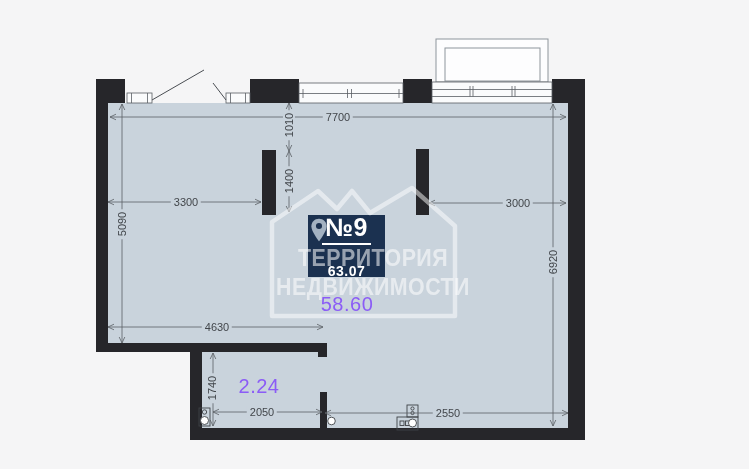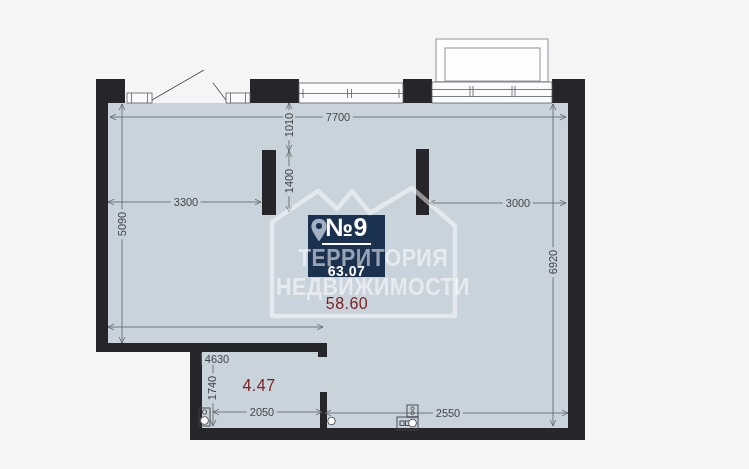--- a/index.html
+++ b/index.html
@@ -1,21 +1,21 @@
 <!DOCTYPE html>
 <html><head>
 <meta charset="utf-8">
 <style>
   html,body{margin:0;padding:0;background:#f5f5f6;font-family:"Liberation Sans",sans-serif;}
   #stage{position:relative;width:749px;height:469px;background:#f5f5f6;overflow:hidden;}
   #plan-svg{position:absolute;left:0;top:0;z-index:1;}
   .dim{position:absolute;z-index:2;font-size:11px;color:#42464b;background:#c9d3dc;
        padding:0 3px;white-space:nowrap;transform:translate(-50%,-50%);line-height:1.1;}
   .dim.rot{transform:translate(-50%,-50%) rotate(-90deg);}
-  .area-label{position:absolute;z-index:2;font-size:16px;color:#7f1d1d;
+  .area-label{position:absolute;z-index:2;font-size:20px;color:#8b5cf6;
        transform:translate(-50%,-50%);white-space:nowrap;letter-spacing:.5px;}
   #unit-badge{position:absolute;z-index:3;left:308px;top:215px;width:77px;height:62px;
        background:#1b3150;display:flex;flex-direction:column;align-items:center;justify-content:center;}
   .badge-num{font-size:25px;font-weight:bold;color:#ffffff;line-height:1;
        padding:1px 3px 3px 3px;border-bottom:2px solid #ffffff;letter-spacing:.5px;}
   .badge-area{font-size:14px;font-weight:bold;color:#ffffff;margin-top:18px;letter-spacing:.5px;}
   #pin-icon{position:absolute;left:2px;top:2px;z-index:4;}
   #watermark{position:absolute;left:0;top:0;width:749px;height:469px;z-index:5;pointer-events:none;padding-left:20px;}
   #wm-svg{position:absolute;left:0;top:0;}
   .wm-text{position:absolute;font-weight:bold;color:rgba(255,255,255,0.55);font-size:23px;
@@ -148,27 +148,27 @@
     </g>
   </svg>
 
   <div class="dim" style="left:338px;top:117px;">7700</div>
   <div class="dim rot" style="left:289px;top:125px;">1010</div>
   <div class="dim rot" style="left:289px;top:181px;">1400</div>
   <div class="dim" style="left:186px;top:202px;">3300</div>
   <div class="dim" style="left:518px;top:203px;">3000</div>
   <div class="dim rot" style="left:122px;top:224px;">5090</div>
   <div class="dim rot" style="left:553px;top:262px;">6920</div>
-  <div class="dim" style="left:217px;top:327px;margin-top:32px;">4630</div>
+  <div class="dim" style="left:217px;top:327px;">4630</div>
   <div class="dim rot" style="left:212px;top:388px;">1740</div>
   <div class="dim" style="left:262px;top:412px;">2050</div>
   <div class="dim" style="left:448px;top:413px;">2550</div>
 
   <div class="area-label" style="left:347px;top:304px;">58.60</div>
-  <div class="area-label" style="left:259px;top:386px;">4.47</div>
+  <div class="area-label" style="left:259px;top:386px;">2.24</div>
 
   <div id="unit-badge">
     <svg id="pin-icon" width="18" height="27" viewBox="0 0 20 29">
       <path d="M10,1.5 C5,1.5 1.5,5.3 1.5,10 C1.5,15.5 10,26.5 10,26.5 C10,26.5 18.5,15.5 18.5,10 C18.5,5.3 15,1.5 10,1.5 Z" fill="#a3b2c2"></path>
       <circle cx="10" cy="9.5" r="3.4" fill="#1b3150"></circle>
     </svg>
     <div class="badge-num">№9</div>
     <div class="badge-area">63.07</div>
   </div>
 

